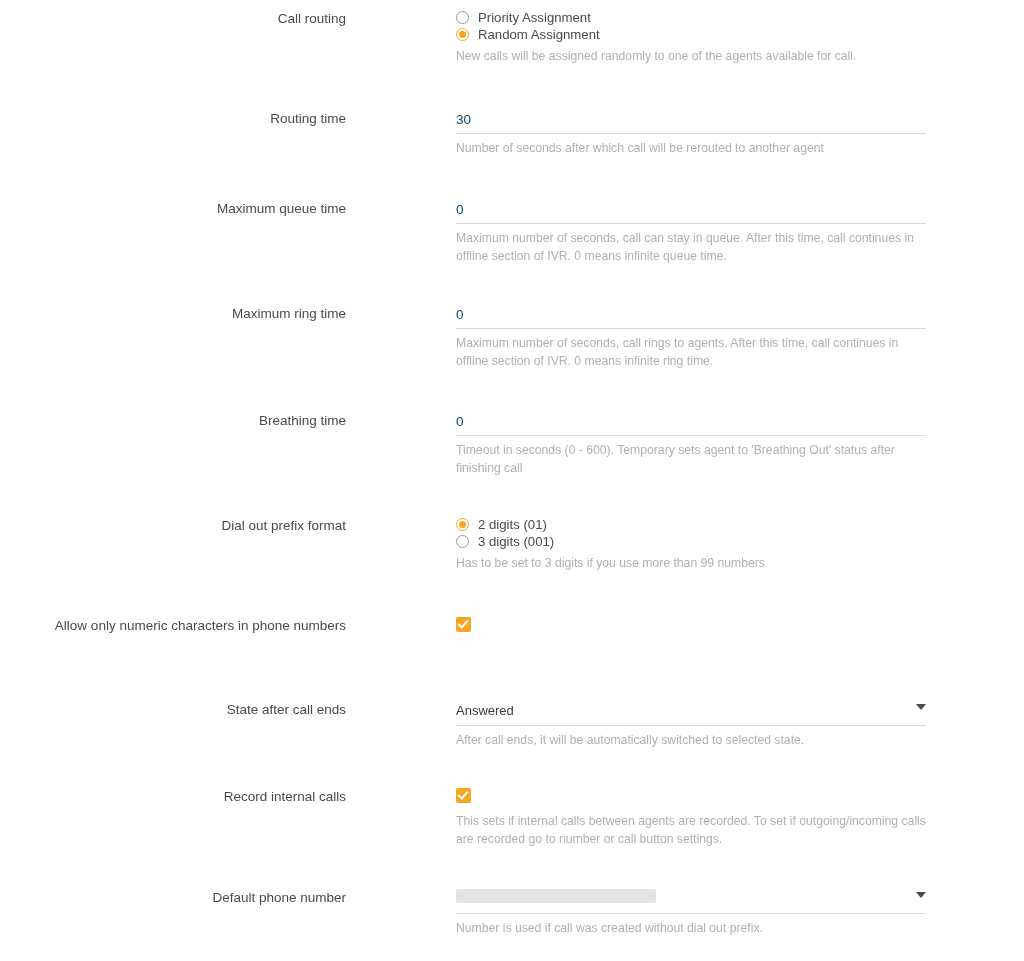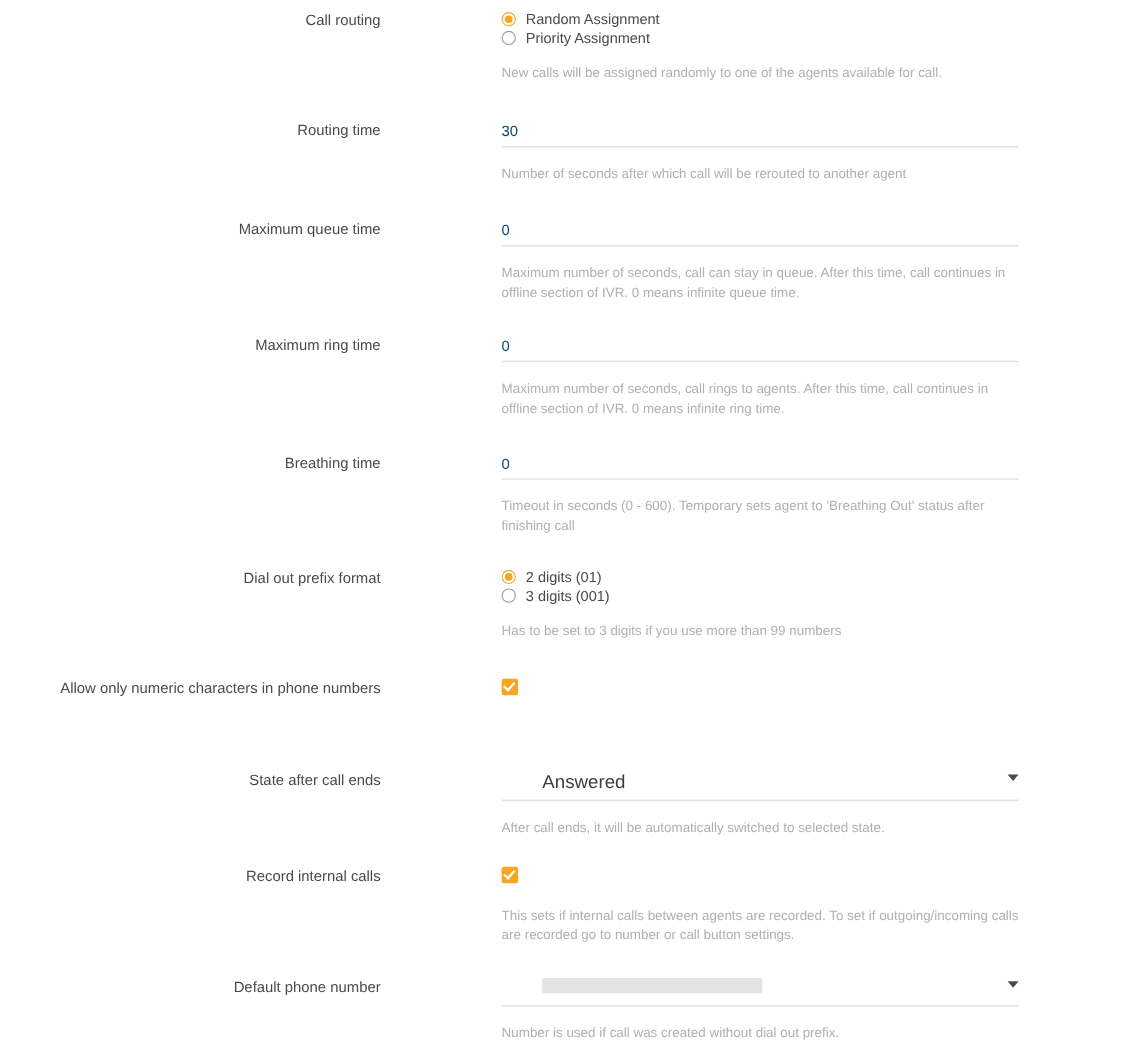--- a/index.html
+++ b/index.html
@@ -32,21 +32,21 @@
   }
   .field-col {
     width: 560px;
     margin-left: 110px;
     position: relative;
   }
   .helper {
     font-size: 12.2px;
     color: #b0b0b0;
     line-height: 1.5;
-    margin-top: 15px;
+    margin-top: 5px;
     max-width: 475px;
   }
   
   .radio-line {
     display: flex;
     align-items: center;
     margin-bottom: 2px;
   }
   .radio {
     width: 13px;
@@ -89,23 +89,22 @@
     display: block;
   }
   
   .select-wrap {
     width: 470px;
     border-bottom: 1px solid #d8d8d8;
     position: relative;
     padding-bottom: 6px;
   }
   .select-value {
-    font-size: 17px;
+    font-size: 13px;
     color: #3c3c3c;
-    margin-left: 37px;
   }
   .select-value.redacted {
     display: inline-block;
     width: 200px;
     height: 14px;
     background: #e3e3e3;
     border-radius: 2px;
     color: transparent;
     overflow: hidden;
   }
@@ -141,26 +140,26 @@
   }
 </style>
 </head>
 <body>
 
 <div class="form" id="form-root">
     <div class="row" style="position: absolute; top: 10px; left: 0px;">
       <div class="label-col">Call routing</div>
       <div class="field-col">
         <div class="radio-line">
+          <span class="radio"></span>
+          <span class="radio-label">Priority Assignment</span>
+        </div>
+        <div class="radio-line">
           <span class="radio checked"></span>
           <span class="radio-label">Random Assignment</span>
-        </div>
-        <div class="radio-line">
-          <span class="radio"></span>
-          <span class="radio-label">Priority Assignment</span>
         </div>
         <div class="helper">New calls will be assigned randomly to one of the agents available for call.</div>
       </div>
     </div>
     <div class="row" style="position: absolute; top: 110px; left: 0px;">
       <div class="label-col">Routing time</div>
       <div class="field-col">
         <input class="text-input" type="text" value="30" style="">
         <div class="helper">Number of seconds after which call will be rerouted to another agent</div>
       </div>

